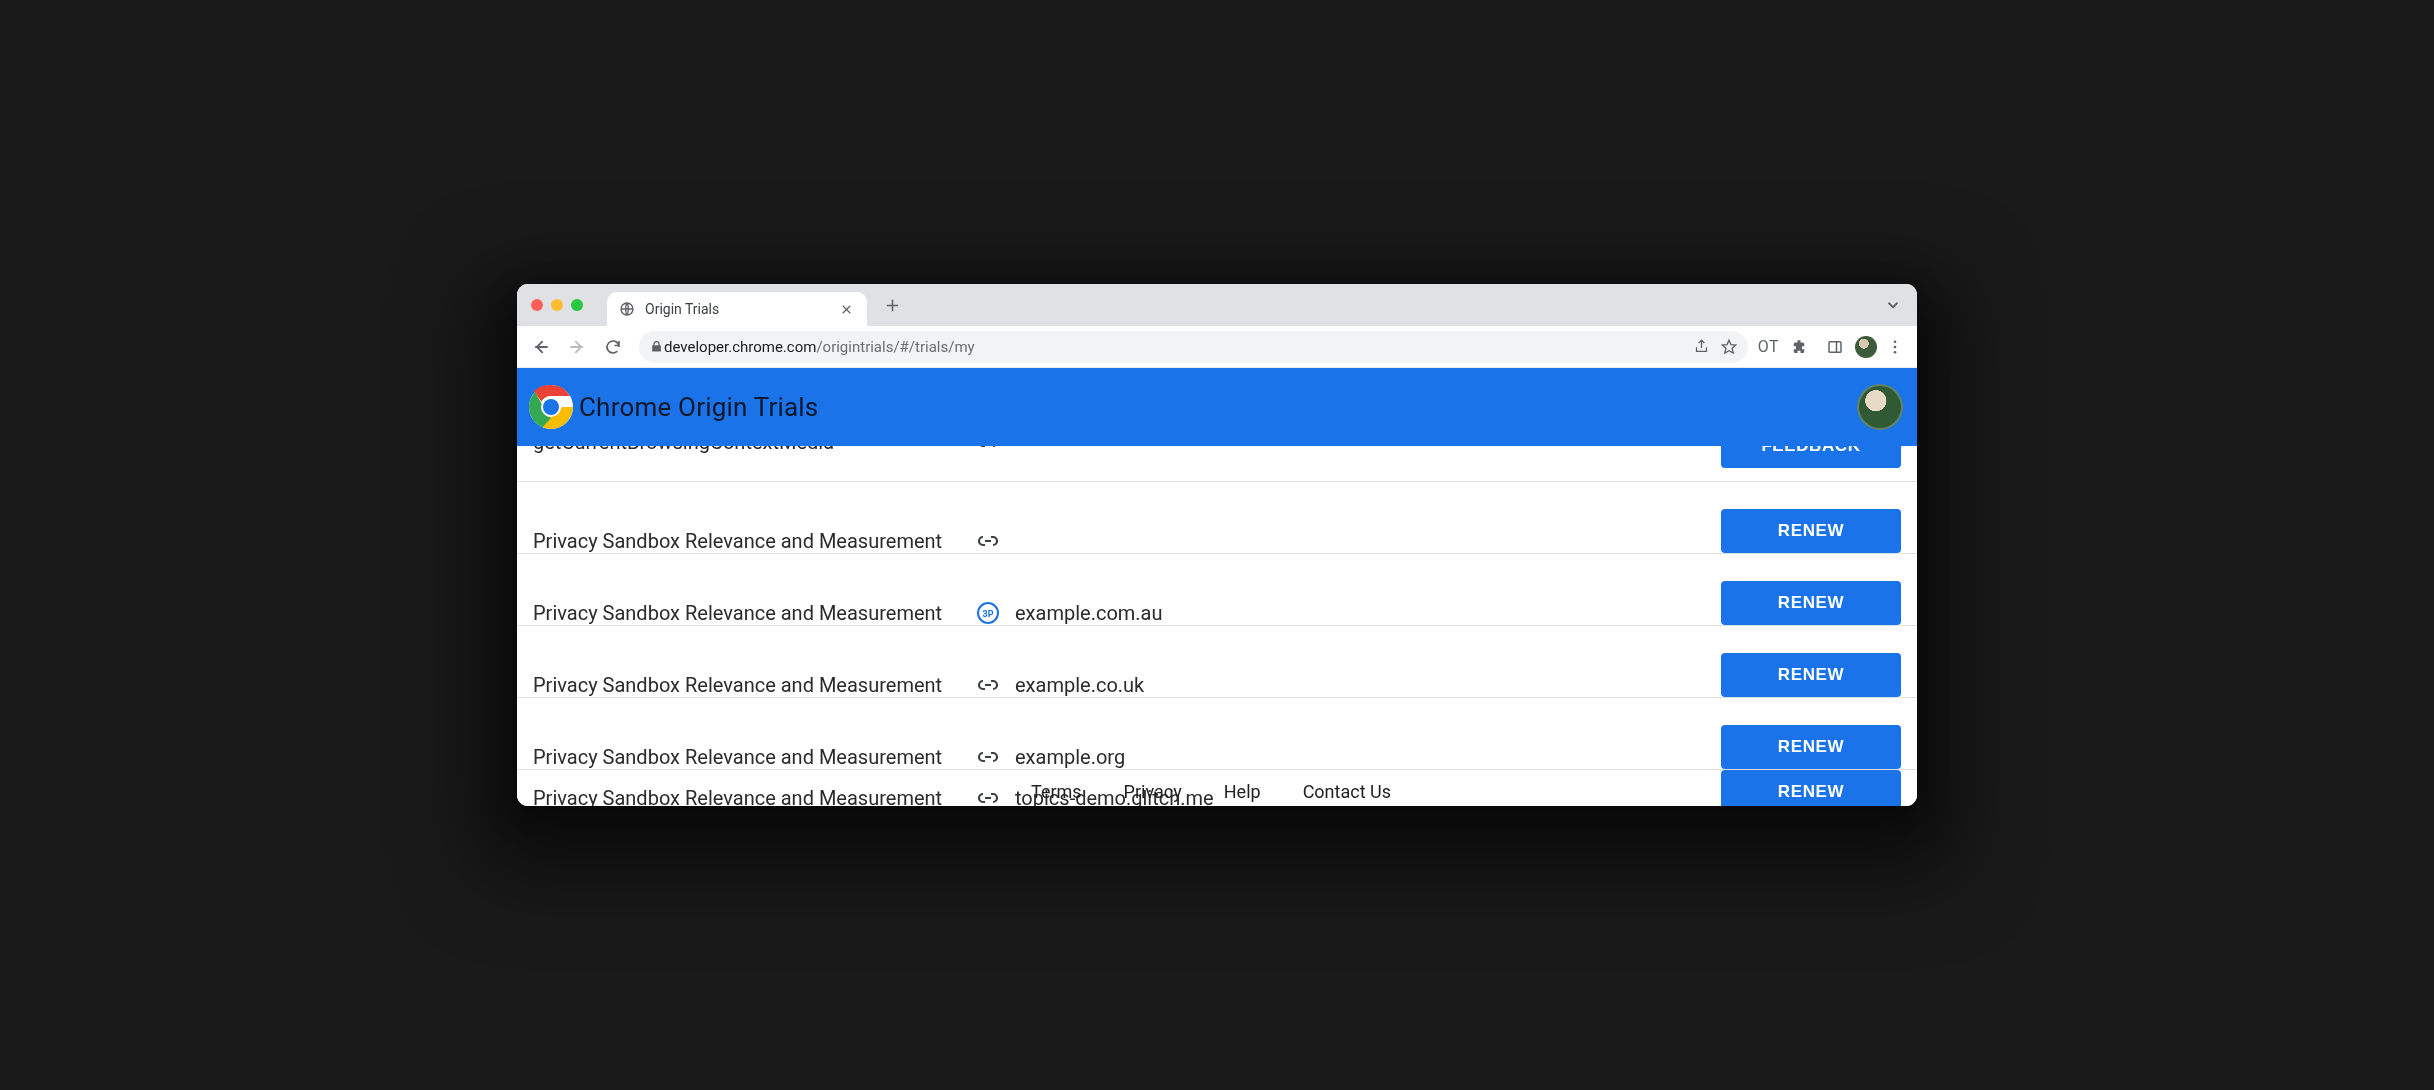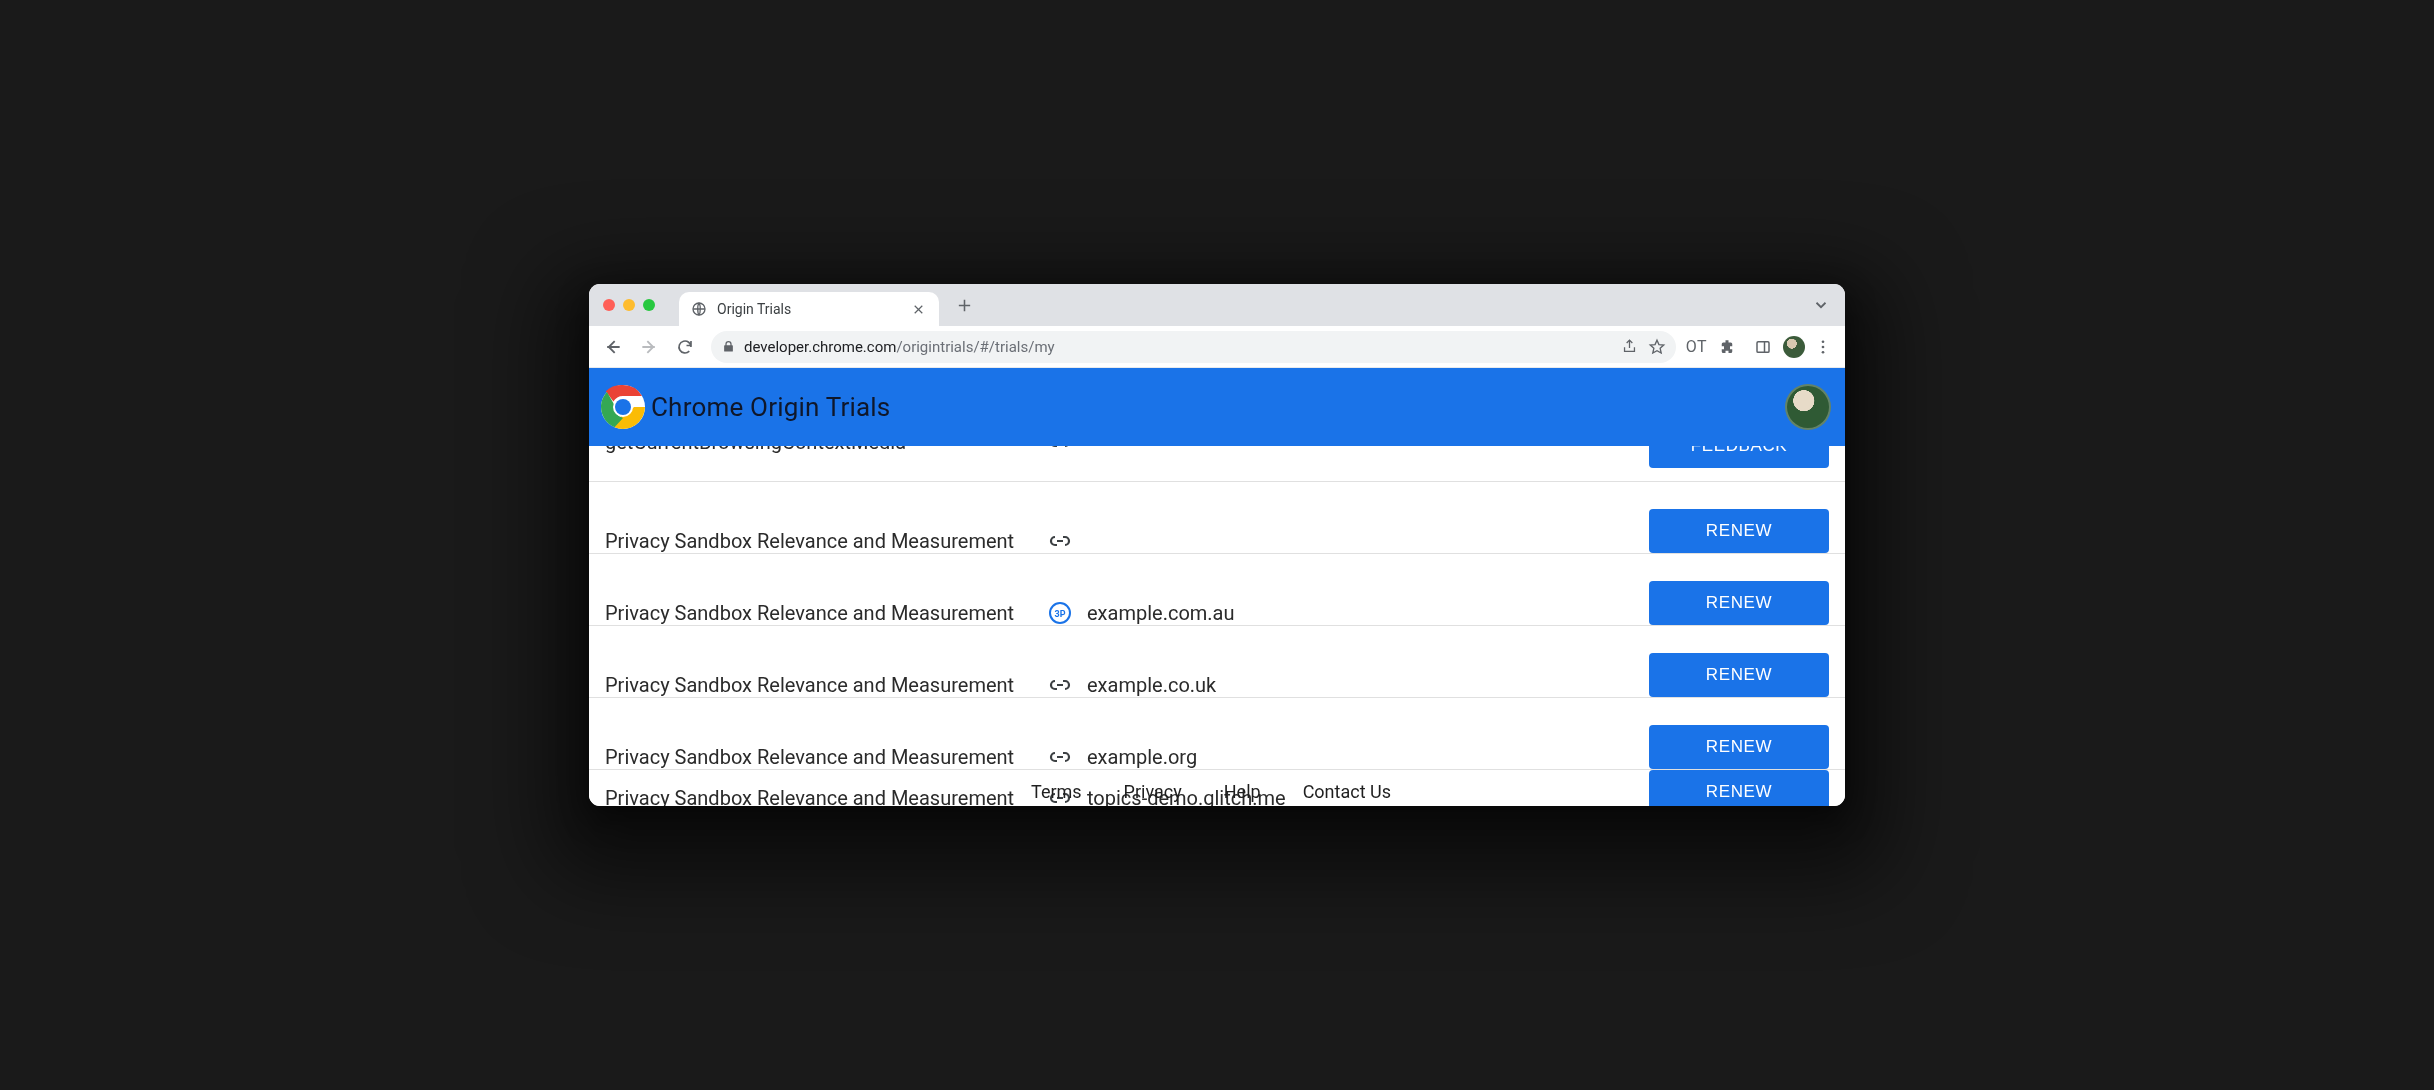--- a/index.html
+++ b/index.html
@@ -7,21 +7,21 @@
   body {
     font-family: -apple-system, BlinkMacSystemFont, "Segoe UI", Roboto, Arial, sans-serif;
     background: #1a1a1a;
     display: flex;
     align-items: center;
     justify-content: center;
     padding: 40px;
     font-size: 19px;
   }
   .window {
-    width: 1256px;
+    width: 1400px;
     background: #fff;
     border-radius: 11px;
     overflow: hidden;
     box-shadow: 0 30px 80px 40px rgba(0,0,0,0.55), 0 10px 30px rgba(0,0,0,0.45);
     position: relative;
   }
 
   
   .tabstrip {
     height: 42px;
@@ -46,21 +46,21 @@
 
   
   .toolbar {
     height: 42px; background:#fff; display:flex; align-items:center; gap:4px; padding: 0 8px;
     border-bottom: 1px solid #e8eaed;
   }
   .tbtn { width:32px; height:32px; border-radius:50%; display:flex; align-items:center; justify-content:center; color:#5f6368; }
   .tbtn.disabled { color:#b9bbbe; }
   .omnibox {
     flex:1; height:32px; background:#f1f3f4; border-radius:16px; display:flex; align-items:center;
-    padding: 0 10px; gap:8px; color:#202124; font-size:15px; margin: 0 6px;
+    padding: 0 10px; color:#202124; font-size:15px; margin: 0 6px;
   }
   .omnibox .lock { width:15px; height:15px; color:#5f6368; }
   .omnibox .url .host { color:#202124; }
   .omnibox .url .path { color:#6b6f76; }
   .omni-right { margin-left:auto; display:flex; align-items:center; gap:10px; color:#5f6368; }
   .ot-pill { font-size:16px; font-weight:400; letter-spacing:.5px; color:#5f6368; }
   .avatar-sm { width:22px; height:22px; border-radius:50%; background: radial-gradient(circle at 40% 35%, #d8c8b0 0 25%, #3b5b3a 26% 100%); }
   .menu3 { width:28px; height:28px; display:flex; align-items:center; justify-content:center; color:#5f6368; }
 
   
@@ -82,21 +82,21 @@
   .row.partial-top .action-btn { transform: translateY(-22px); }
   .row.partial-bot { height:28px; border-bottom:none; }
   .row.partial-bot .trial-name, .row.partial-bot .linkico, .row.partial-bot .origin { transform: translateY(12px); }
   .row.partial-bot .action-btn { transform: translateY(16px); }
   .trial-name { width: 440px; flex-shrink:0; white-space:nowrap; overflow:hidden; text-overflow:clip; }
   .linkico { width:30px; flex-shrink:0; display:flex; align-items:center; justify-content:center; color:#3c4043; }
   .linkico.third { color:#1a73e8; }
   .origin { margin-left: 12px; flex:1; }
   .action-btn {
     margin-left:auto; background:#1a73e8; color:#fff; border:none; border-radius:4px;
-    height:44px; min-width:180px; padding:0 26px; font-size:17px; font-weight:400; letter-spacing:.6px;
+    height:44px; min-width:180px; padding:0 26px; font-size:17px; font-weight:700; letter-spacing:.6px;
     display:flex; align-items:center; justify-content:center;
   }
 
   .footer-links {
     position:absolute; left:0; right:12px; bottom:4px; display:flex; justify-content:center; gap:42px;
     color:#1f1f1f; font-size:18px; pointer-events:none;
   }
   .footer-links span { pointer-events:auto; }
 
   svg { display:block; }

